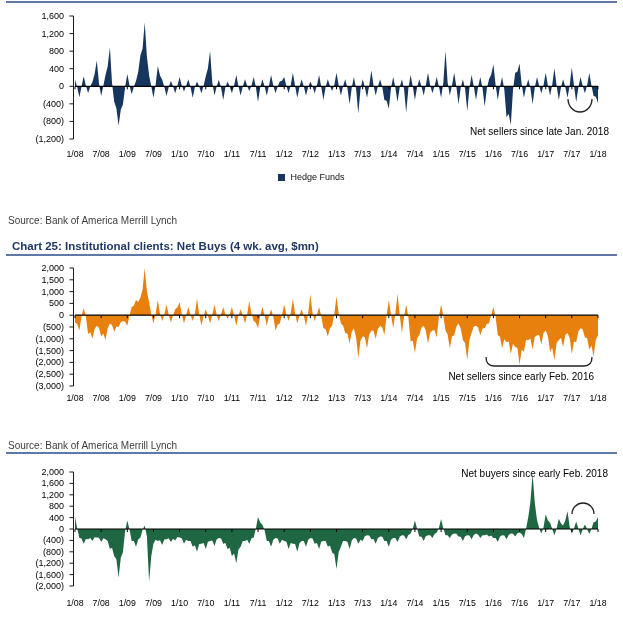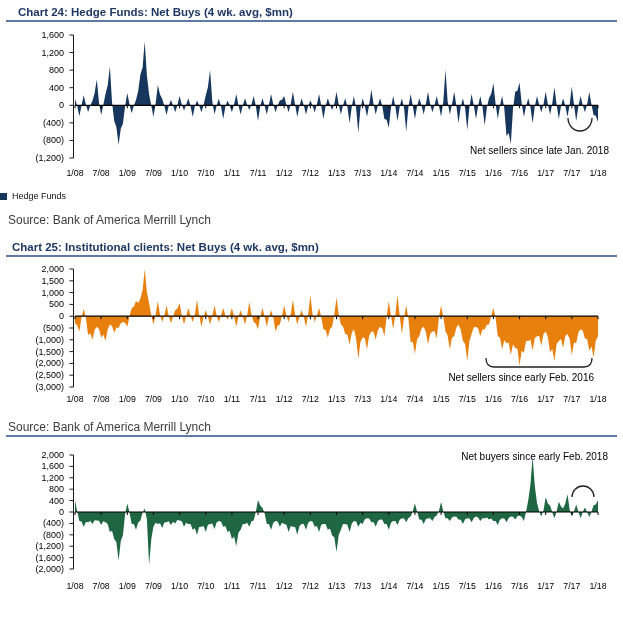--- a/index.html
+++ b/index.html
@@ -2,33 +2,32 @@
 <html><head>
 <meta charset="utf-8">
 <style>
   html,body{margin:0;padding:0;}
   body{width:623px;height:643px;overflow:hidden;background:#ffffff;
        font-family:"Liberation Sans",sans-serif;}
   .chart-title{margin:0;padding:6px 0 1px 18px;font-size:11.5px;font-weight:700;color:#1F3864;}
   .chart-block + .chart-block .chart-title{padding-top:14px;padding-left:12px;}
   .title-rule{border:none;border-top:2px solid #5E79A5;margin:1px 6px 2px 6px;height:0;}
   svg.chart-svg{display:block;}
-  .legend-row{display:flex;align-items:center;gap:5px;
+  .legend-row{display:flex;justify-content:center;align-items:center;gap:5px;
               font-size:9px;color:#111;height:12px;margin-top:2px;}
   .swatch{width:7px;height:7px;display:inline-block;}
-  .source-line{font-size:12px;color:#3d3d3d;margin:11px 0 0 8px;}
+  .source-line{font-size:10px;color:#3d3d3d;margin:32px 0 0 8px;}
   text{font-family:"Liberation Sans",sans-serif;fill:#000;}
 </style>
 </head>
 <body>
 
 <div class="page">
 
   <section class="chart-block">
-    <h3 class="chart-title">Chart 24: Hedge Funds: Net Buys (4 wk. avg, $mn)</h3>
     <div class="title-rule"></div>
     <svg class="chart-svg" id="svg-0" width="623" height="164">
         <line x1="73.5" y1="11" x2="73.5" y2="134" stroke="#1a1a1a" stroke-width="1"></line>
         <line x1="69.5" y1="11" x2="73.5" y2="11" stroke="#1a1a1a" stroke-width="1"></line>
         <text x="64" y="14" text-anchor="end" font-size="9">1,600</text>
         <line x1="69.5" y1="28.57142857142857" x2="73.5" y2="28.57142857142857" stroke="#1a1a1a" stroke-width="1"></line>
         <text x="64" y="31.57142857142857" text-anchor="end" font-size="9">1,200</text>
         <line x1="69.5" y1="46.14285714285714" x2="73.5" y2="46.14285714285714" stroke="#1a1a1a" stroke-width="1"></line>
         <text x="64" y="49.14285714285714" text-anchor="end" font-size="9">800</text>
         <line x1="69.5" y1="63.71428571428571" x2="73.5" y2="63.71428571428571" stroke="#1a1a1a" stroke-width="1"></line>

